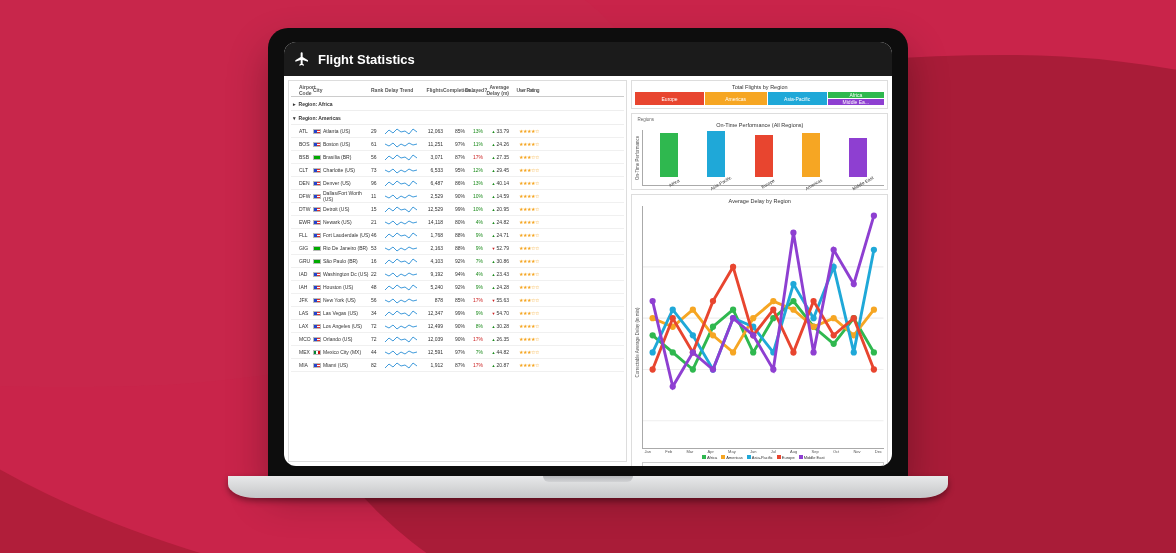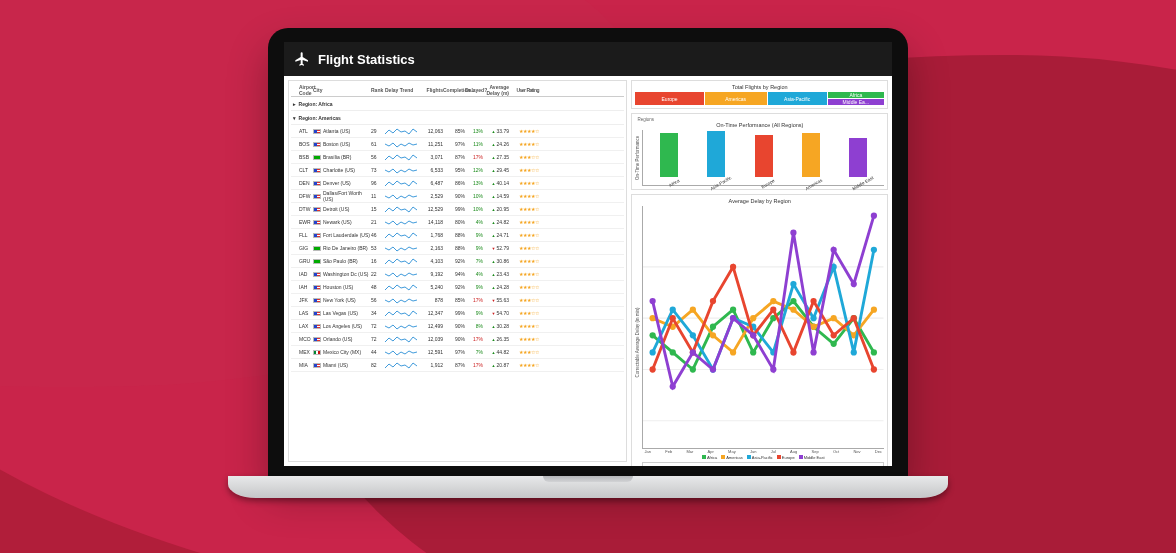--- a/index.html
+++ b/index.html
@@ -54,21 +54,21 @@
     content: "";
     display: block;
     width: 90px; height: 6px;
     background: linear-gradient(#b4b6b9, #d2d3d5);
     margin: 0 auto;
     border-radius: 0 0 6px 6px;
   }
   .app {
     width: 100%; height: 100%;
     background: #fff;
-    border-radius: 0;
+    border-radius: 12px;
     overflow: hidden;
     display: flex; flex-direction: column;
   }
   .app-header {
     height: 34px;
     background: #1b1b1b;
     color: #fff;
     display: flex; align-items: center;
     padding: 0 10px;
     font-size: 13px; font-weight: 600;

